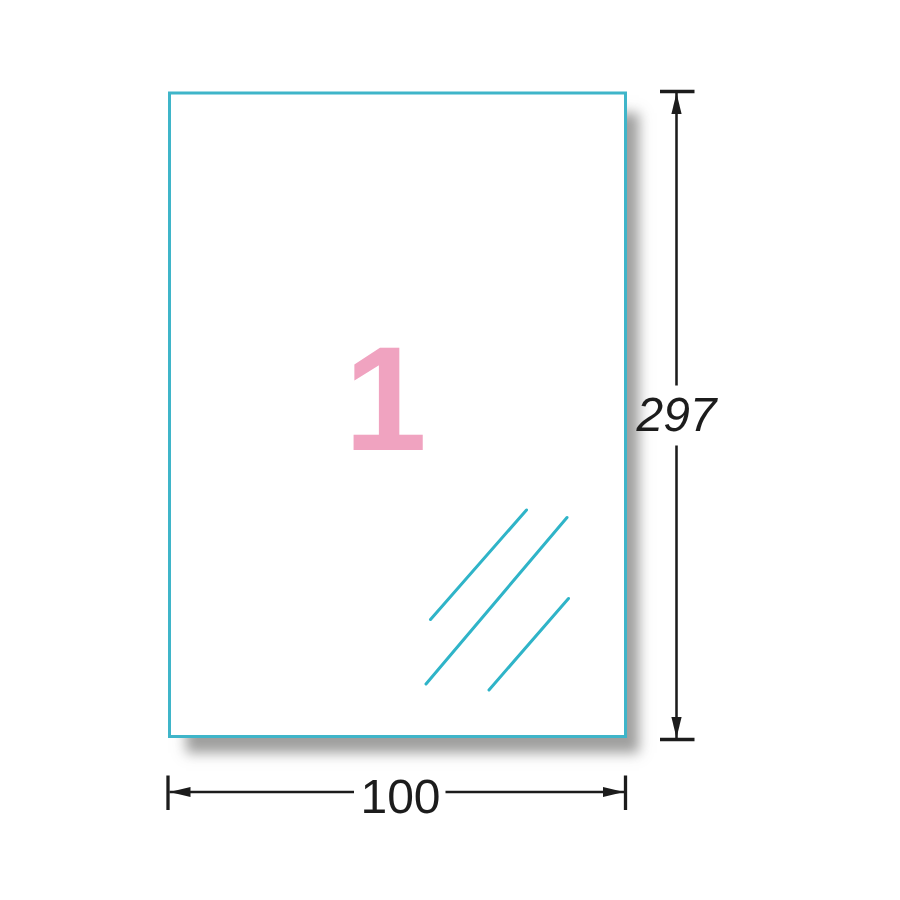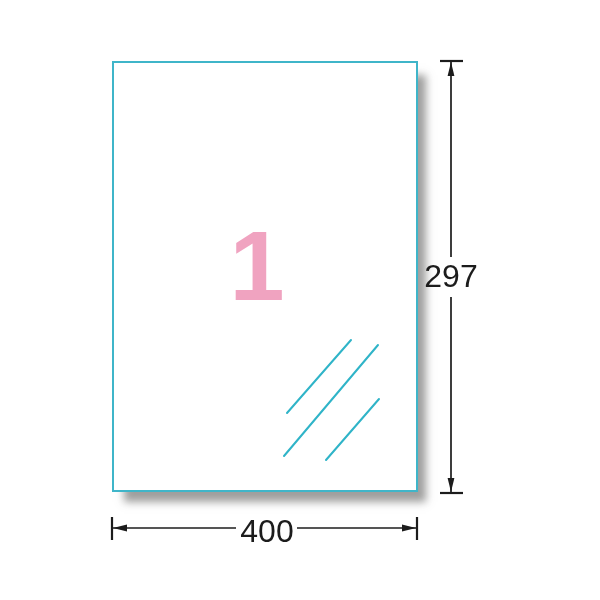--- a/index.html
+++ b/index.html
@@ -47,21 +47,21 @@
   .dim-arrow{fill:var(--ink);stroke:none;}
   .dim-label{
     position:absolute;
     width:90px;
     text-align:center;
     font-size:32px;
     line-height:1;
     color:var(--ink);
     letter-spacing:0px;
   }
-  .dim-label.height{left:406px;top:260px;}
+  .dim-label.height{left:406px;top:260px;font-style:italic;}
   .dim-label.width{left:222px;top:515px;}
 </style>
 </head>
 <body>
 
 <div class="canvas">
 
   <div class="sheet"></div>
 
   <div class="big-num">1</div>
@@ -88,15 +88,15 @@
       <line class="dim-tick" x1="417" y1="517" x2="417" y2="540"></line>
       <line class="dim-line" x1="113" y1="528" x2="236" y2="528"></line>
       <line class="dim-line" x1="297" y1="528" x2="416" y2="528"></line>
       <polygon class="dim-arrow" points="113,528 127,524.6 127,531.4"></polygon>
       <polygon class="dim-arrow" points="416,528 402,524.6 402,531.4"></polygon>
     </g>
   </svg>
 
   <div class="dim-label height">297</div>
 
-  <div class="dim-label width">400</div>
+  <div class="dim-label width">100</div>
 
 </div>
 
 </body></html>

